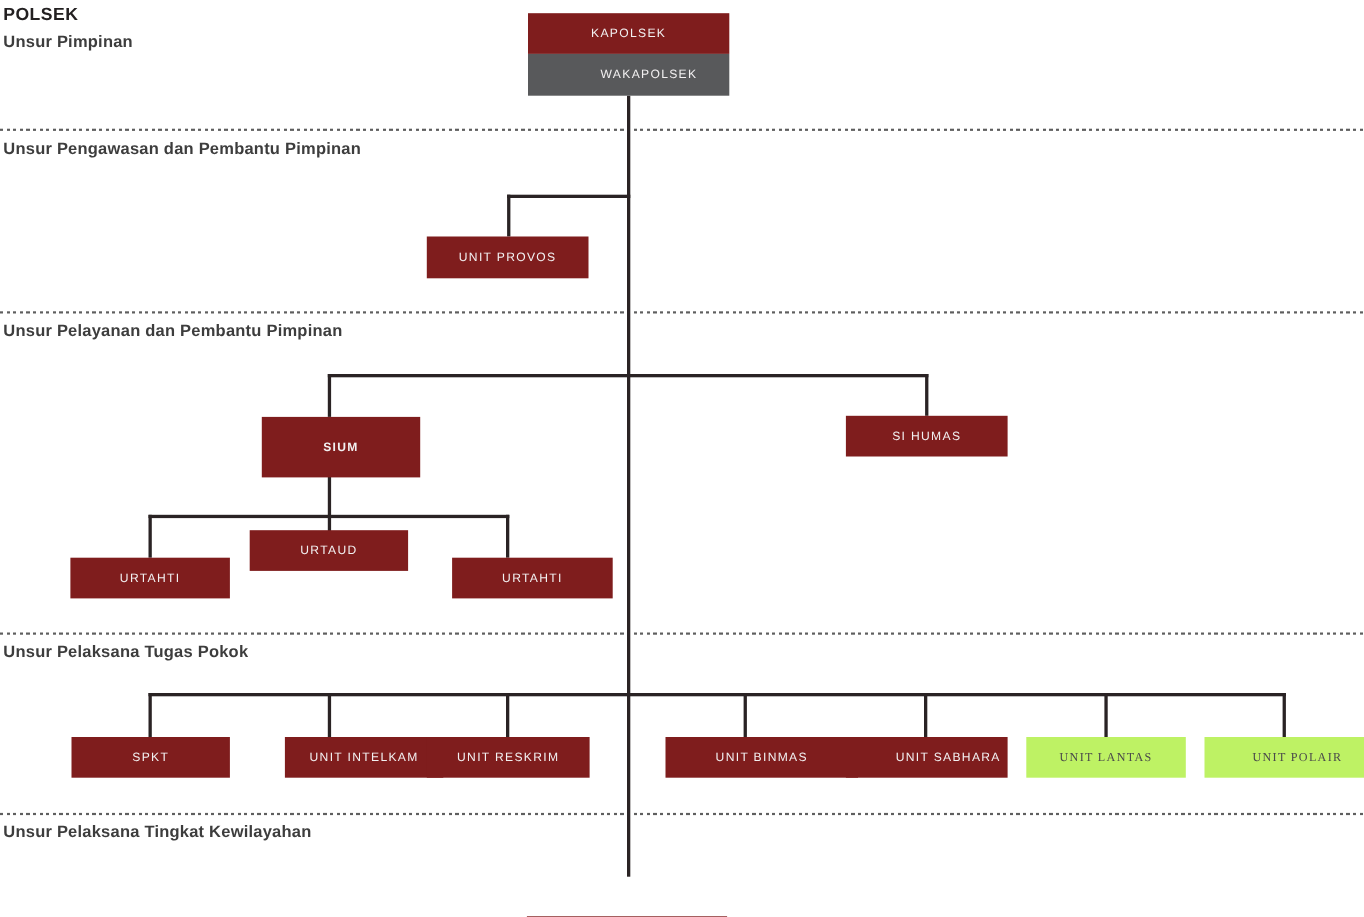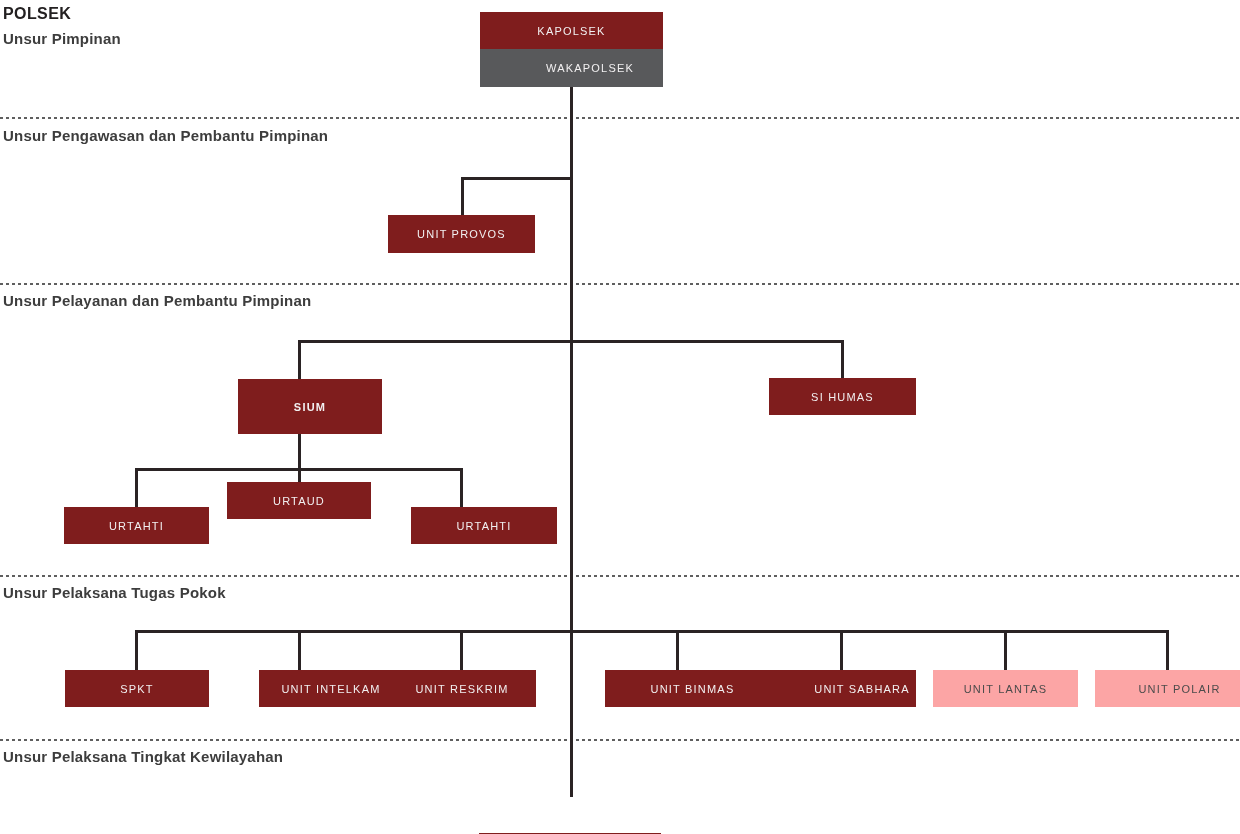--- a/index.html
+++ b/index.html
@@ -29,21 +29,21 @@
   }
   .node{
     position:absolute;
     display:flex;align-items:center;justify-content:center;
     font-size:11px;letter-spacing:1.2px;
     white-space:nowrap;
     box-sizing:border-box;
   }
   .node.dark{background:#7f1d1d;color:#f2f0f1;}
   .node.gray{background:#58595b;color:#f2f0f1;}
-  .node.light{background:#fca5a5;color:#4b4b4b;}
+  .node.light{background:#bef264;color:#4b4b4b;font-family:Liberation Serif, serif;}
 </style>
 </head>
 <body>
 
 <div id="canvas">
   <div class="page-title">POLSEK</div>
   <div id="dividers-layer">
       <div class="divider" style="top: 117px;"></div>
       <div class="divider" style="top: 283px;"></div>
       <div class="divider" style="top: 575px;"></div>

